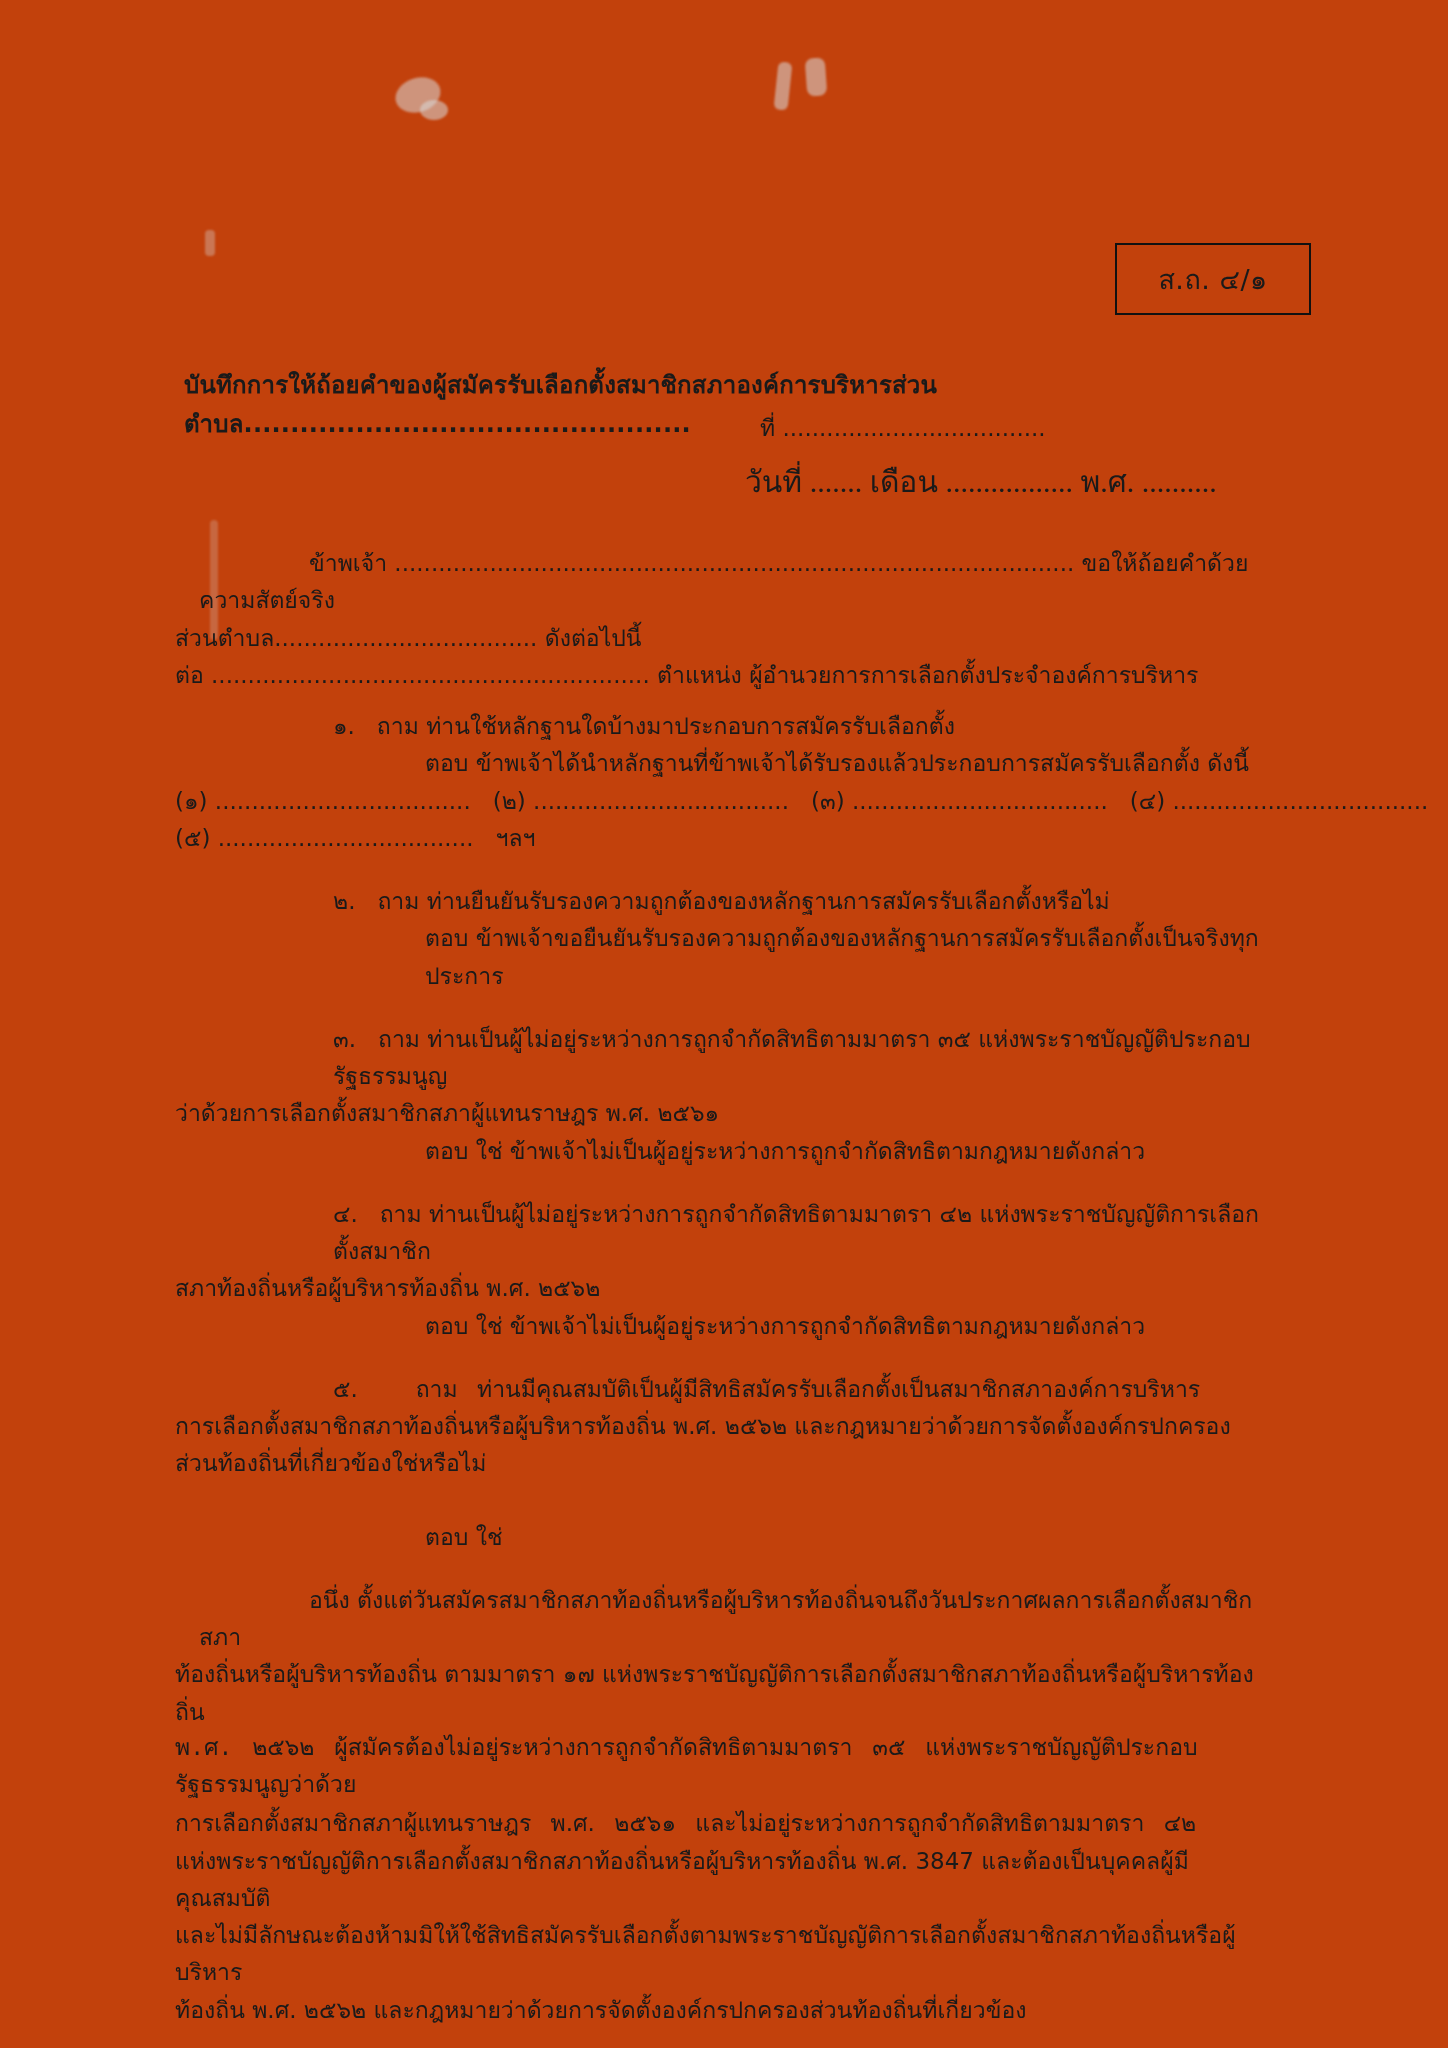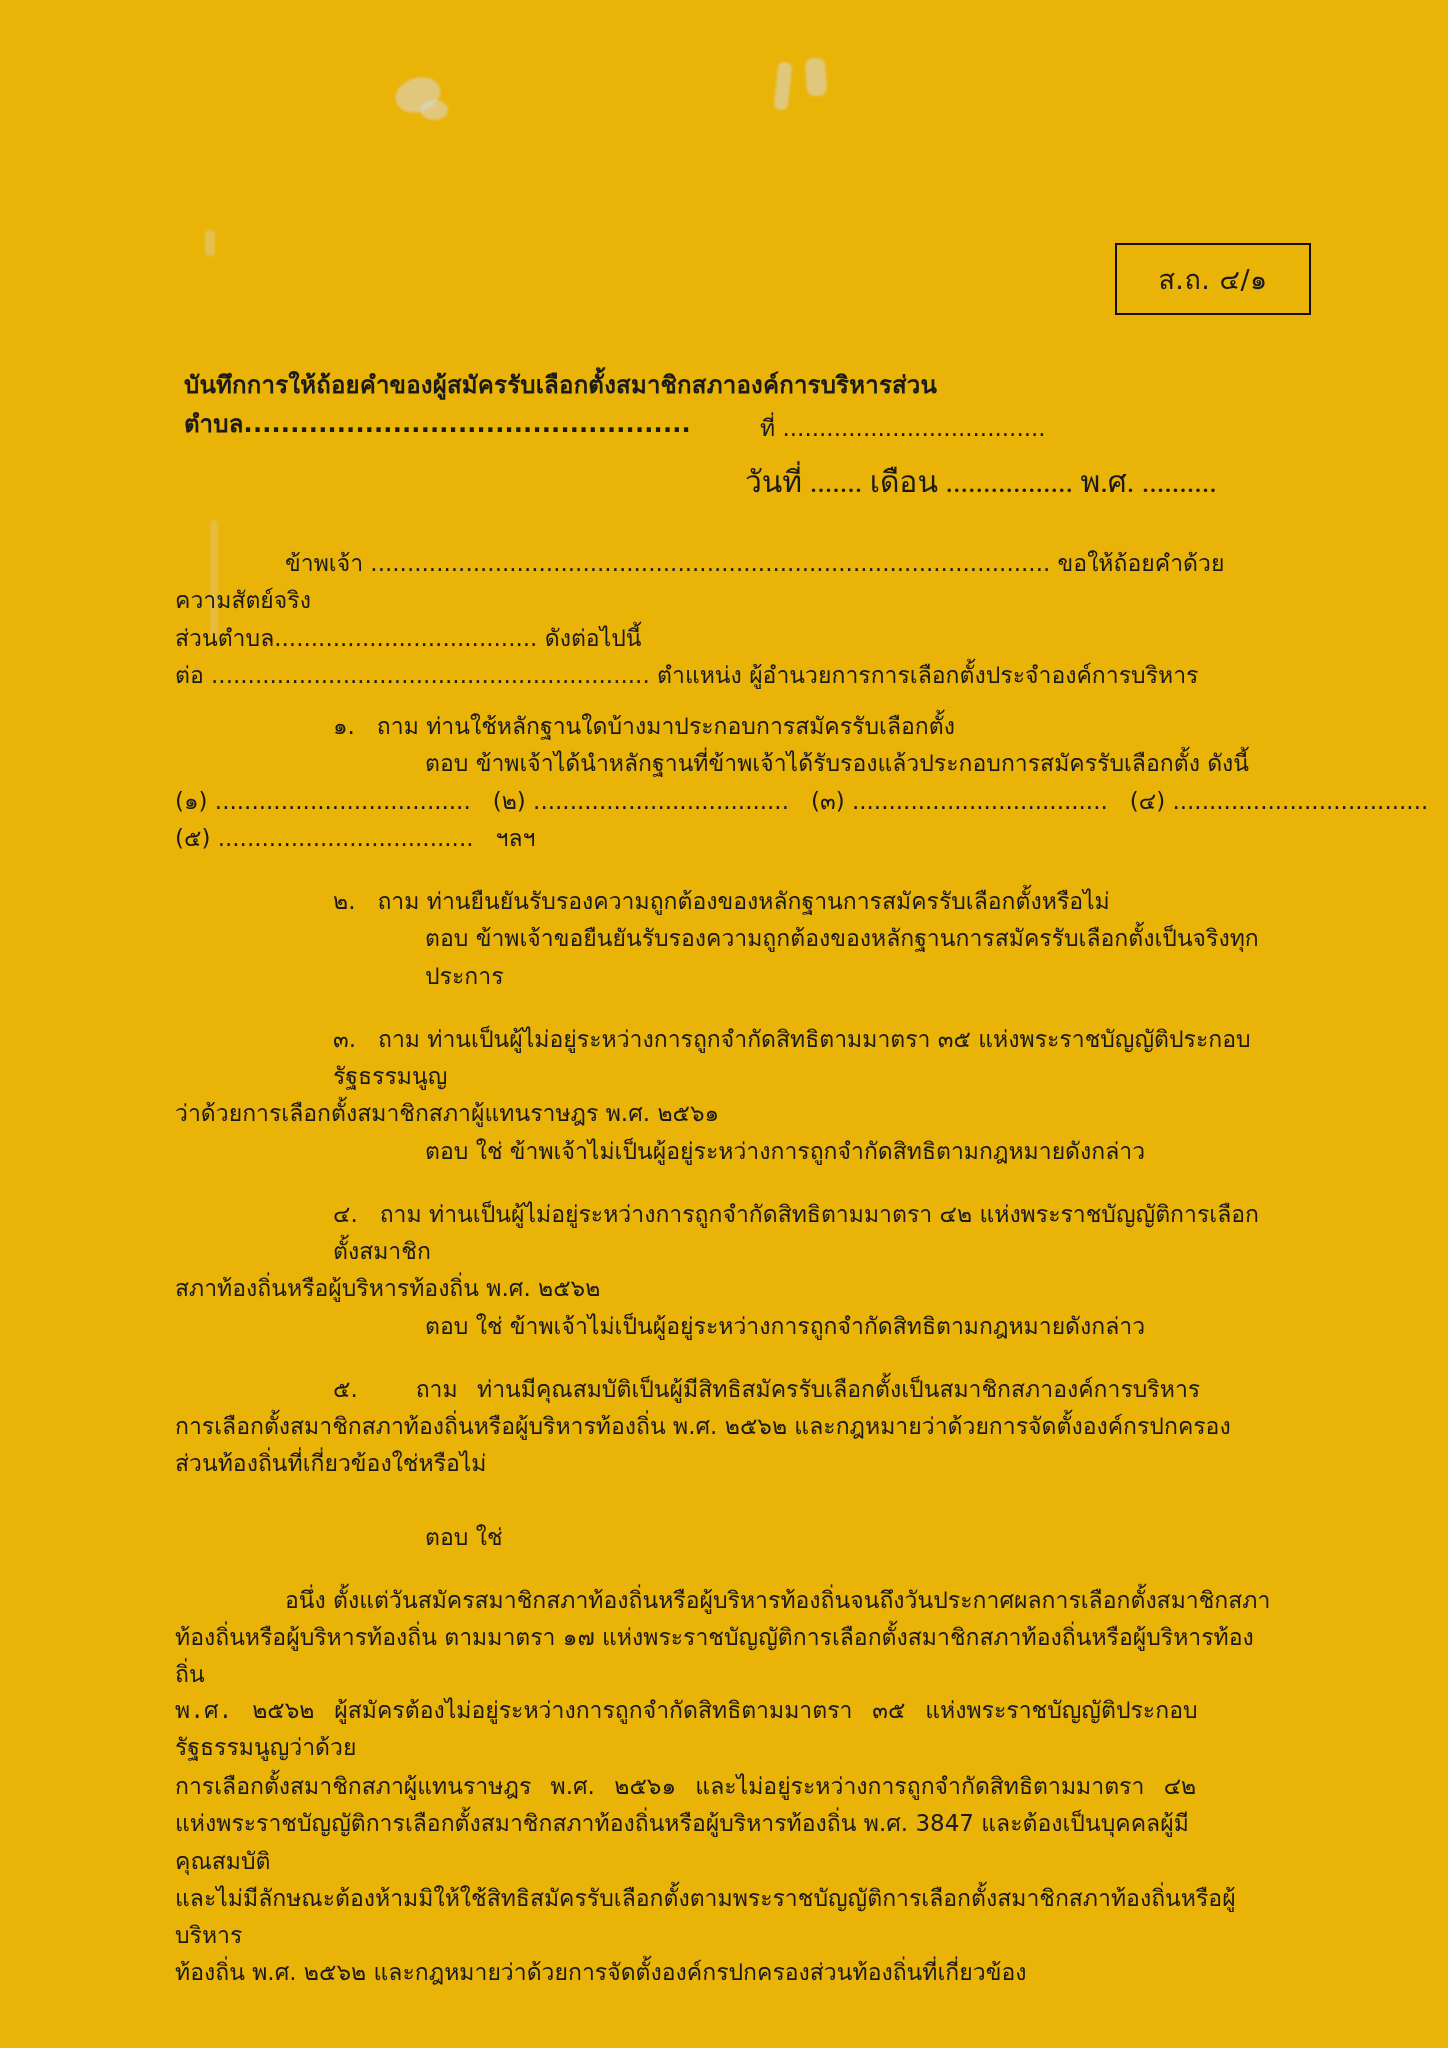--- a/index.html
+++ b/index.html
@@ -4,21 +4,21 @@
 <style>
   html, body {
     margin: 0;
     padding: 0;
     background: #b8b8b8;
   }
   .page {
     position: relative;
     width: 1448px;
     height: 2048px;
-    background: #eab308;
+    background: #c2410c;
     margin: 0 auto;
     overflow: hidden;
     font-family: "DejaVu Sans", "Liberation Sans", sans-serif;
     color: #1a1a1a;
   }
   
   .scan-mark {
     position: absolute;
     background: #d9d9d9;
     opacity: .55;
@@ -74,21 +74,21 @@
 
   .body-block {
     position: absolute;
     left: 175px;
     top: 545px;
     width: 1105px;
     font-size: 23px;
     line-height: 1.62;
   }
   .p { margin: 0 0 0 0; }
-  .indent-1 { text-indent: 110px; }
+  .indent-1 { text-indent: 110px; margin-left: 24px; }
   .indent-2 { padding-left: 158px; text-indent: 0; }
   .indent-3 { padding-left: 250px; }
   .gap-s { height: 14px; }
   .gap-m { height: 26px; }
   .gap-l { height: 36px; }
   .wide { word-spacing: 6px; font-family: Liberation Mono, monospace; }
   .wider { word-spacing: 12px; }
 
   .evidence-row {
     display: block;

